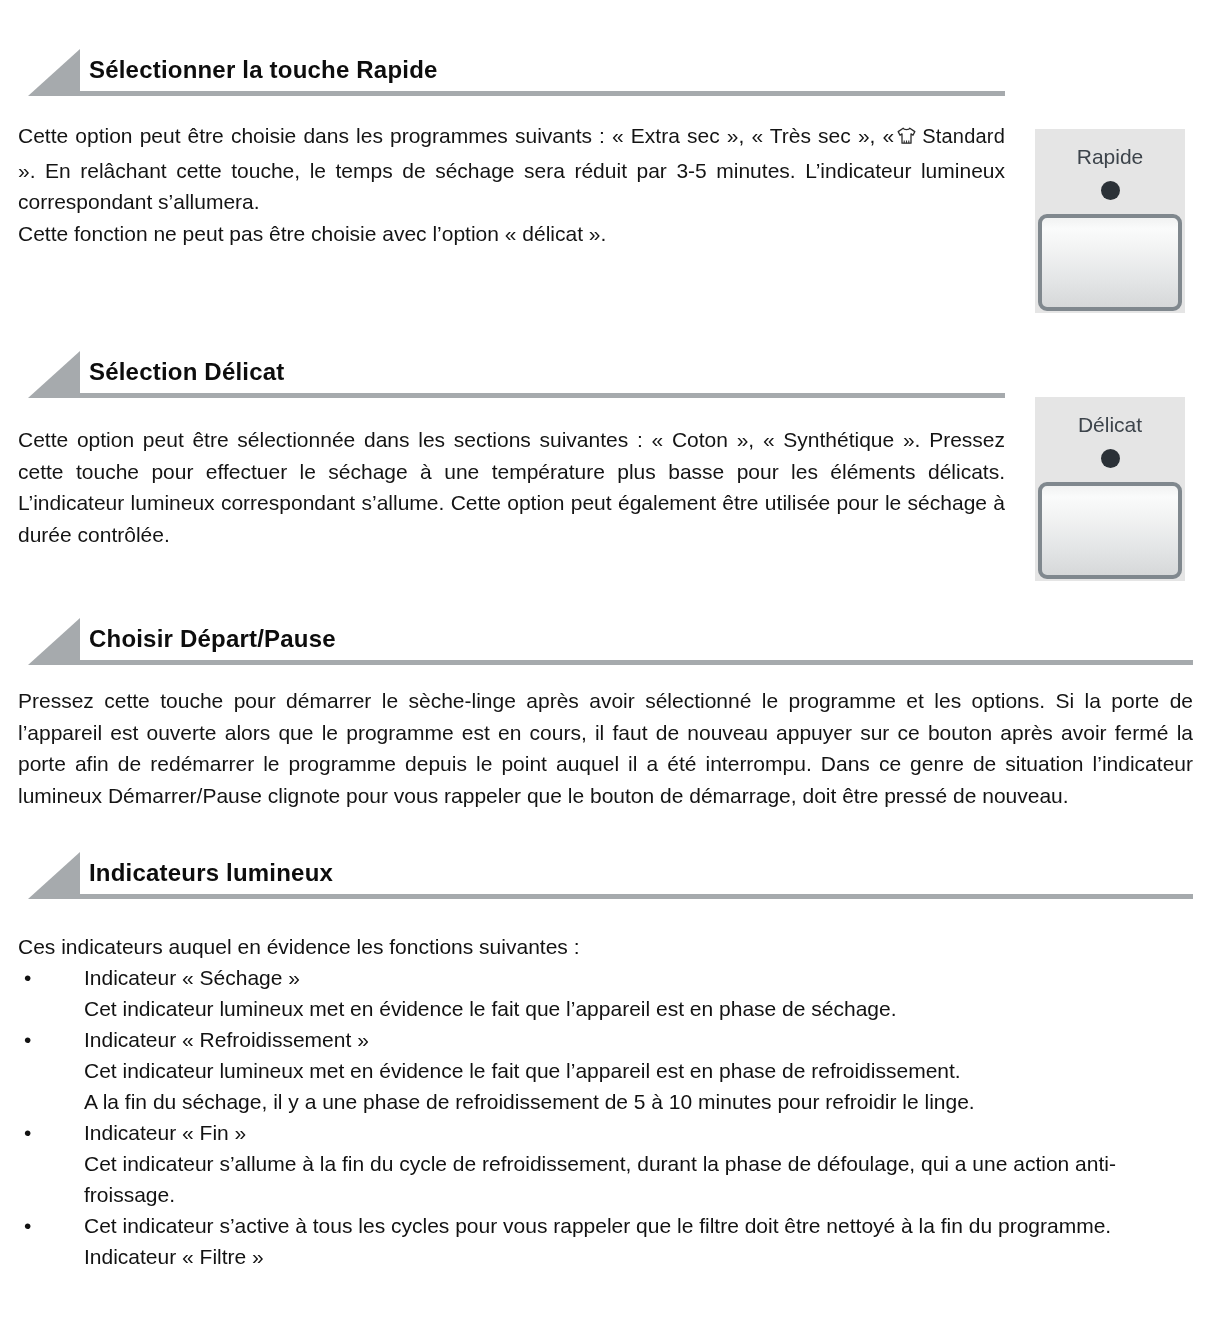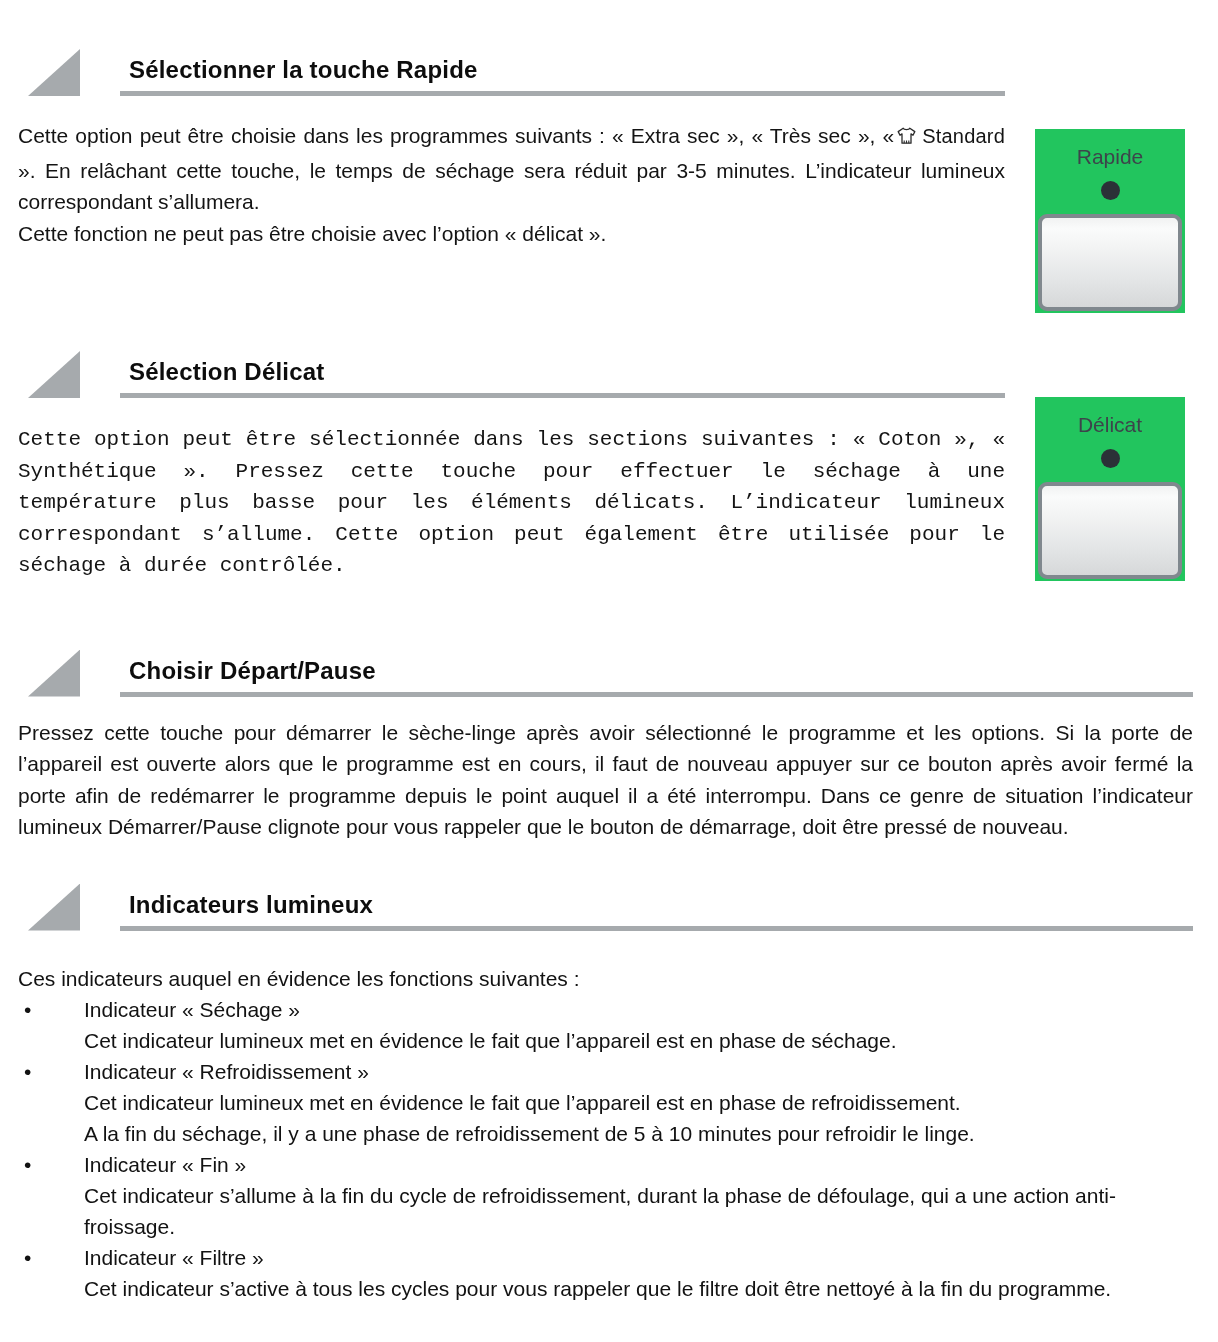--- a/index.html
+++ b/index.html
@@ -7,21 +7,21 @@
     width:1218px; height:1342px;
     background:#ffffff;
     font-family:"Liberation Sans", sans-serif;
     color:#121212;
     overflow:hidden;
   }
   .page { position:relative; padding:44px 25px 0 18px; box-sizing:border-box; width:1218px; }
 
   
   .sec { position:relative; }
-  .sec-header { display:flex; margin-left:10px;gap:40px; }
+  .sec-header { display:flex; margin-left:10px; }
   .sec-header.narrow { width:977px; }
   .sec-header.full   { width:1165px;justify-content:center; }
   .tri {
     flex:none; width:52px; height:47px;
     background:#a6aaad;
     clip-path:polygon(0 100%, 100% 0, 100% 100%);
     align-self:flex-end;
   }
   .head-rule {
     flex:1 1 auto;
@@ -40,21 +40,21 @@
   }
   .narrow-col { width:987px; }
   .full-col { width:1175px; }
   .block-line { display:block; }
   .std-label { font-size:20px; letter-spacing:0.2px; }
   .shirt { display:inline-block; vertical-align:-3px; margin:0 5px 0 2px; }
 
   
   .panel {
     position:absolute; right:8px; width:150px;
-    background:#22c55e; text-align:center;
+    background:#e5e5e5; text-align:center;
     padding-top:16px; box-sizing:border-box;
   }
   .panel-rapide  { top:85px; }
   .panel-delicat { top:51px; }
   .panel-label { font-size:21px; color:#3d444b; line-height:24px; }
   .led {
     width:19px; height:19px; border-radius:50%;
     background:#2b3137; margin:12px auto 0;
   }
   .btn-face {
@@ -63,21 +63,21 @@
     box-sizing:border-box;
     background:linear-gradient(to bottom,
       #f1f2f2 0%, #fafbfb 12%, #f3f4f4 32%, #e4e6e7 68%, #d6d8d9 100%);
   }
 
   
   .sec-delicat { margin-top:97px; }
   .sec-depart  { margin-top:63px; }
   .sec-indic   { margin-top:36px; }
   .sec-depart .para { margin-top:20px; }
-  .sec-delicat .para { margin-top:26px;font-family:Liberation Mono, monospace; }
+  .sec-delicat .para { margin-top:26px; }
 
   
   .intro { font-size:21px; line-height:31px; margin:32px 0 0 0; }
   .ind-list { margin:0; padding:0; list-style:none; font-size:21px; line-height:31px; }
   .ind-list li { position:relative; padding-left:66px; }
   .bullet { position:absolute; left:6px; top:0; }
   .item-line { display:block; }
 </style>
 </head>
 <body>
@@ -150,19 +150,19 @@
         <span class="item-line">Cet indicateur lumineux met en évidence le fait que l’appareil est en phase de refroidissement.</span>
         <span class="item-line">A la fin du séchage, il y a une phase de refroidissement de 5 à 10 minutes pour refroidir le linge.</span>
       </li>
       <li>
         <span class="bullet">•</span>
         <span class="item-line">Indicateur « Fin »</span>
         <span class="item-line">Cet indicateur s’allume à la fin du cycle de refroidissement, durant la phase de défoulage, qui a une action anti-froissage.</span>
       </li>
       <li>
         <span class="bullet">•</span>
+        <span class="item-line">Cet indicateur s’active à tous les cycles pour vous rappeler que le filtre doit être nettoyé à la fin du programme.</span>
         <span class="item-line">Indicateur « Filtre »</span>
-        <span class="item-line">Cet indicateur s’active à tous les cycles pour vous rappeler que le filtre doit être nettoyé à la fin du programme.</span>
       </li>
     </ul>
   </section>
 
 </div>
 
 </body></html>

